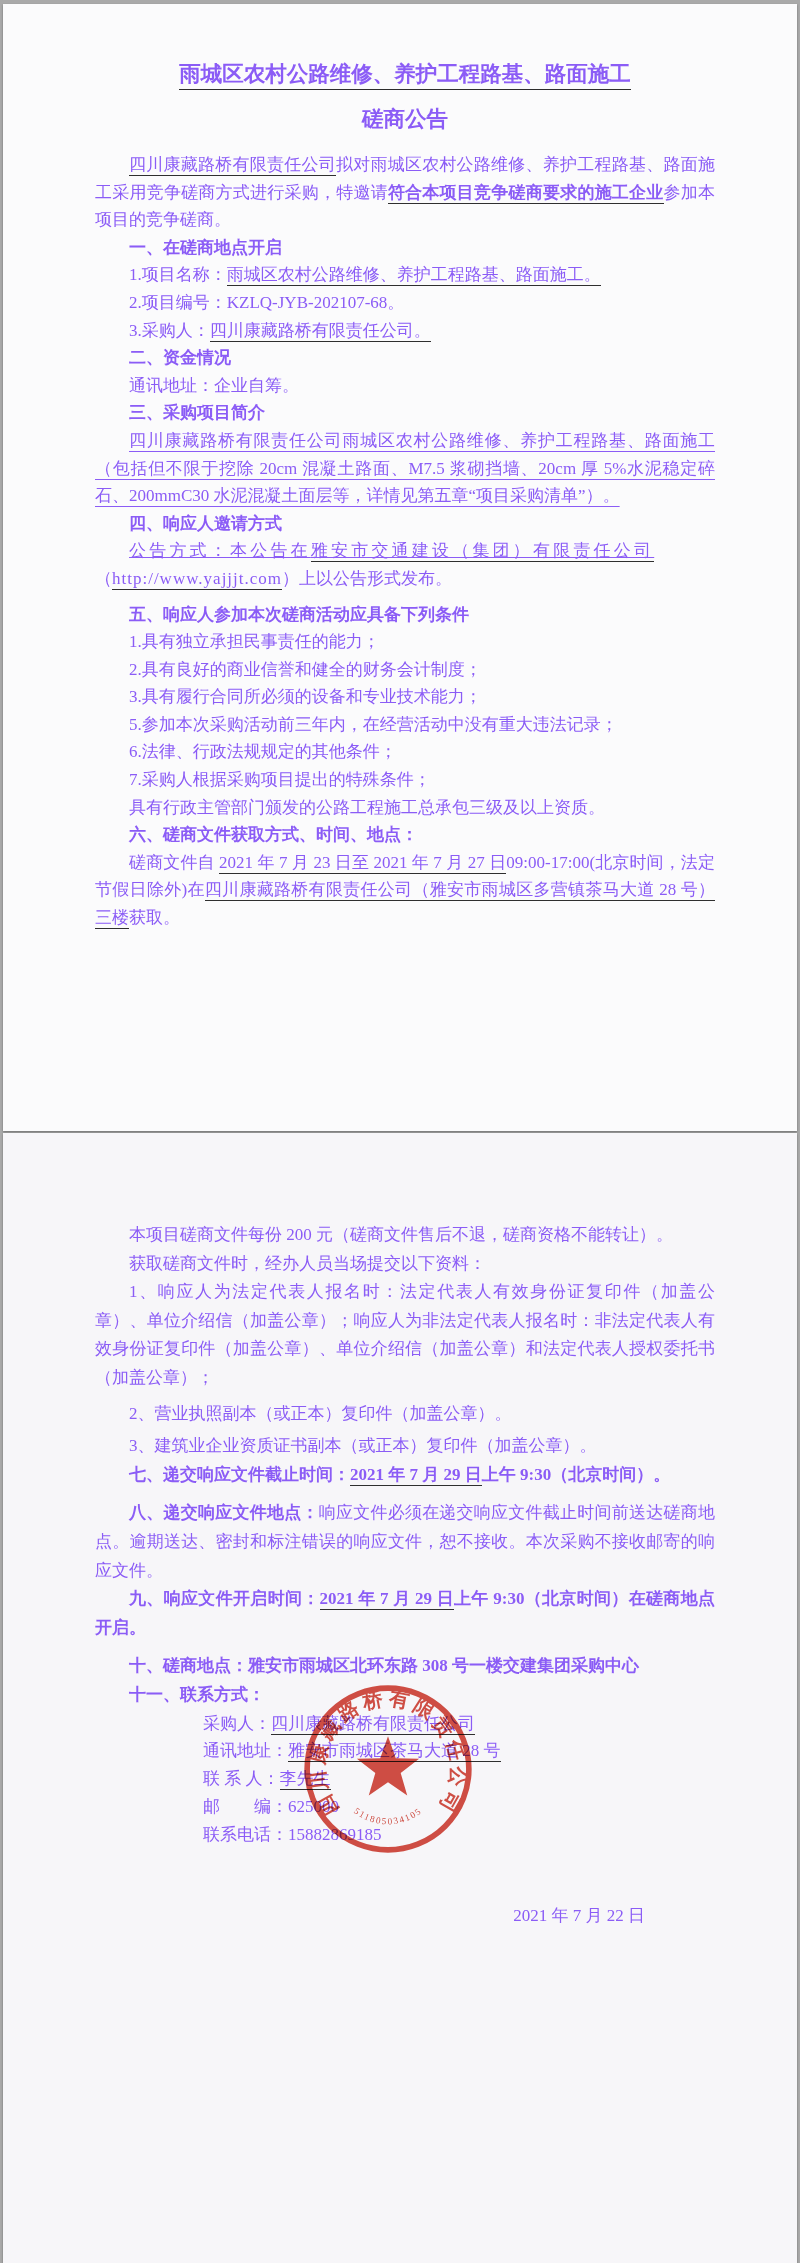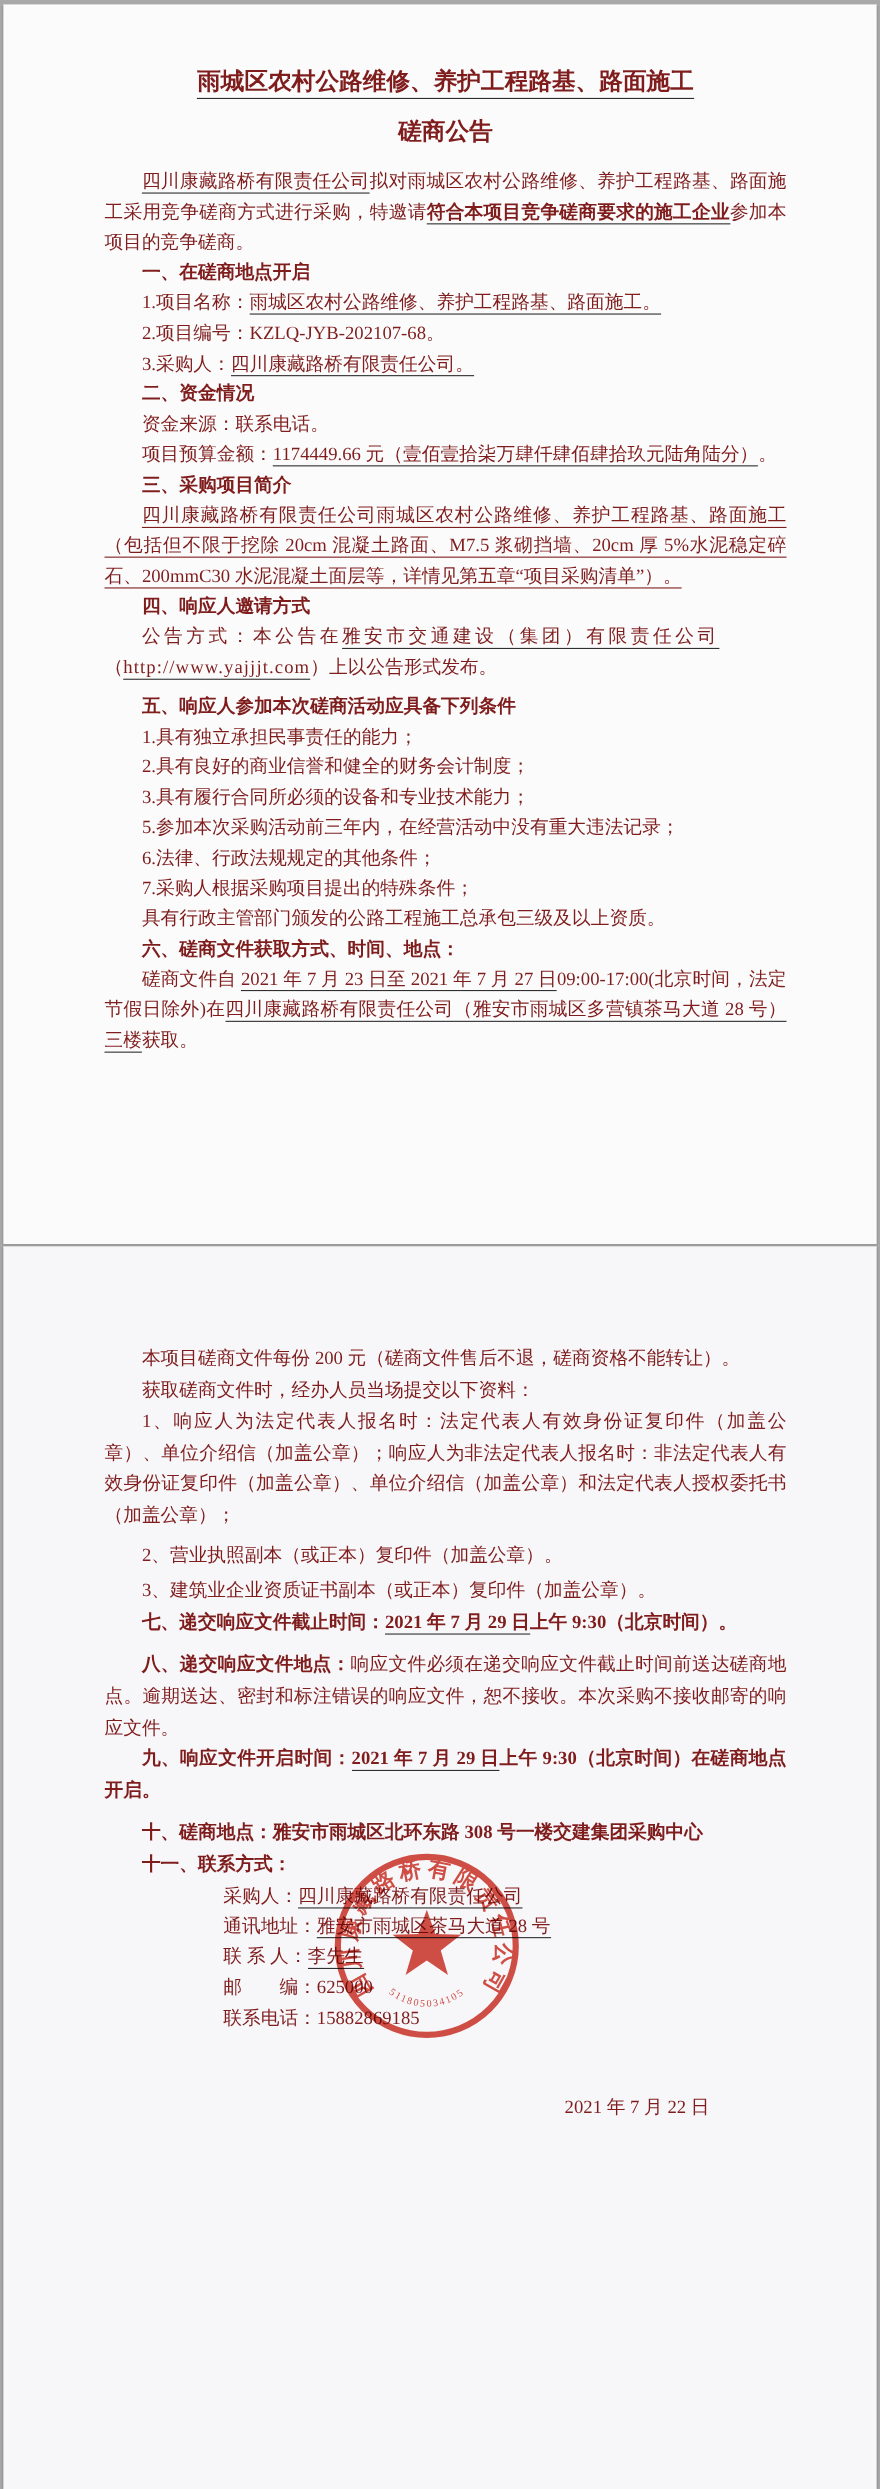--- a/index.html
+++ b/index.html
@@ -12,35 +12,35 @@
     position:absolute;left:3px;width:794px;
     background:#fbfbfc;
     box-shadow:0 1px 2px rgba(0,0,0,.35);
     overflow:hidden;
   }
   #page1{top:4px;height:1127px;}
   #page2{top:1133px;height:1130px;background:#f7f6f9;}
   .content{
     padding:0 82px 0 92px;
     font-size:17px;line-height:27.6px;
-    color:#7f1d1d;text-align:justify;
+    color:#8b5cf6;text-align:justify;
   }
   #page1 .content{padding-top:54px;}
   #page2 .content{padding-top:88px;line-height:28.6px;}
   .doc-title{ text-align:center;font-weight:700;font-size:21.5px;line-height:33px;text-indent:0;}
   .doc-title .u-title{border-bottom:1.5px solid #2c2c2c;padding-bottom:3px;}
   .doc-title.second{margin-top:12px;}
   .para{text-indent:2em;margin:0;}
   .intro{margin-top:15px;}
   .sec-h{font-weight:700;text-indent:2em;}
   .item{text-indent:2em;}
   .u{border-bottom:1px solid #2f2f2f;padding-bottom:1px;}
   .u-multi{text-decoration:underline;text-underline-offset:5px;text-decoration-thickness:1px;}
   .b{font-weight:700;}
-  .spread{letter-spacing:3.2px;}
+  .spread{letter-spacing:3.2px;text-decoration:underline;}
   .url{letter-spacing:1px;}
   .gap-top{margin-top:8px;}
   .contact-row{padding-left:108px;text-indent:0;line-height:27.8px;}
   .date-line{text-align:right;margin-top:54px;margin-right:70px;}
   .stamp{
     position:absolute;left:298px;top:549px;width:174px;height:174px;
     opacity:.88;mix-blend-mode:multiply;pointer-events:none;
   }
 </style>
 </head>
@@ -53,22 +53,21 @@
     <div class="doc-title second">磋商公告</div>
 
     <p class="para intro"><span class="u">四川康藏路桥有限责任公司</span><span>拟对雨城区农村公路维修、养护工程路基、路面施工采用竞争磋商方式进行采购，特邀请</span><span class="u b">符合本项目竞争磋商要求的施工企业</span><span>参加本项目的竞争磋商。</span></p>
 
     <div class="sec-h">一、在磋商地点开启</div>
     <div class="item"><span>1.项目名称：</span><span class="u">雨城区农村公路维修、养护工程路基、路面施工。</span></div>
     <div class="item">2.项目编号：KZLQ-JYB-202107-68。</div>
     <div class="item"><span>3.采购人：</span><span class="u">四川康藏路桥有限责任公司。</span></div>
 
     <div class="sec-h">二、资金情况</div>
-    <div class="item">资金来源：联系电话。</div>
-    <div class="item"><span>项目预算金额：</span><span class="u">1174449.66 元（壹佰壹拾柒万肆仟肆佰肆拾玖元陆角陆分）</span><span>。</span></div>
+    <div class="item">通讯地址：企业自筹。</div>
 
     <div class="sec-h">三、采购项目简介</div>
     <p class="para u-multi">四川康藏路桥有限责任公司雨城区农村公路维修、养护工程路基、路面施工（包括但不限于挖除 20cm 混凝土路面、M7.5 浆砌挡墙、20cm 厚 5%水泥稳定碎石、200mmC30 水泥混凝土面层等，详情见第五章“项目采购清单”）。</p>
 
     <div class="sec-h">四、响应人邀请方式</div>
     <div class="item spread"><span>公告方式：本公告在</span><span class="u">雅安市交通建设（集团）有限责任公司</span></div>
     <div><span>（</span><span class="u url">http://www.yajjjt.com</span><span>）上以公告形式发布。</span></div>
 
     <div class="sec-h gap-top">五、响应人参加本次磋商活动应具备下列条件</div>
     <div class="item">1.具有独立承担民事责任的能力；</div>

